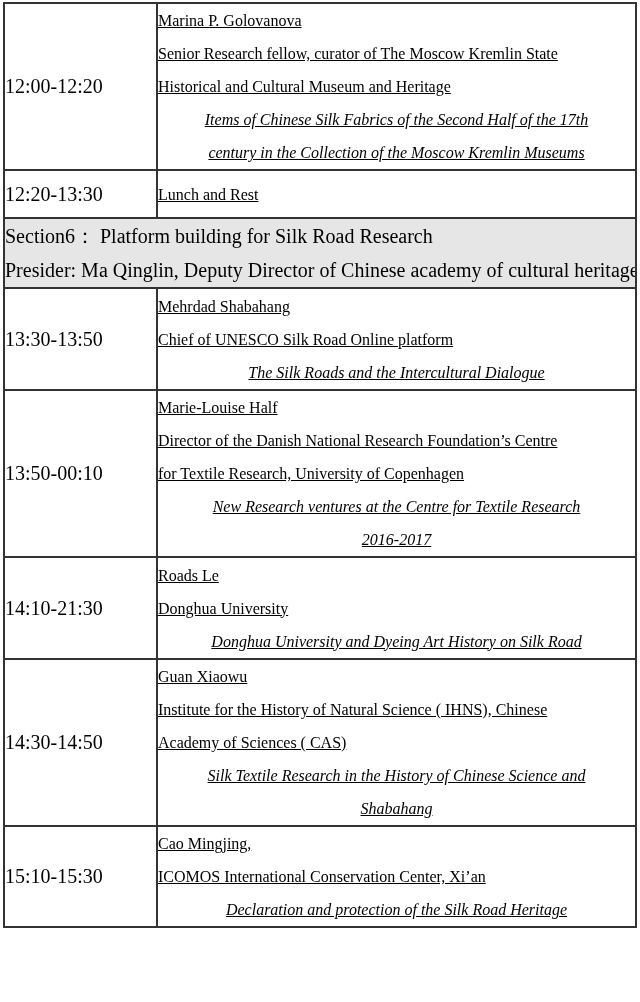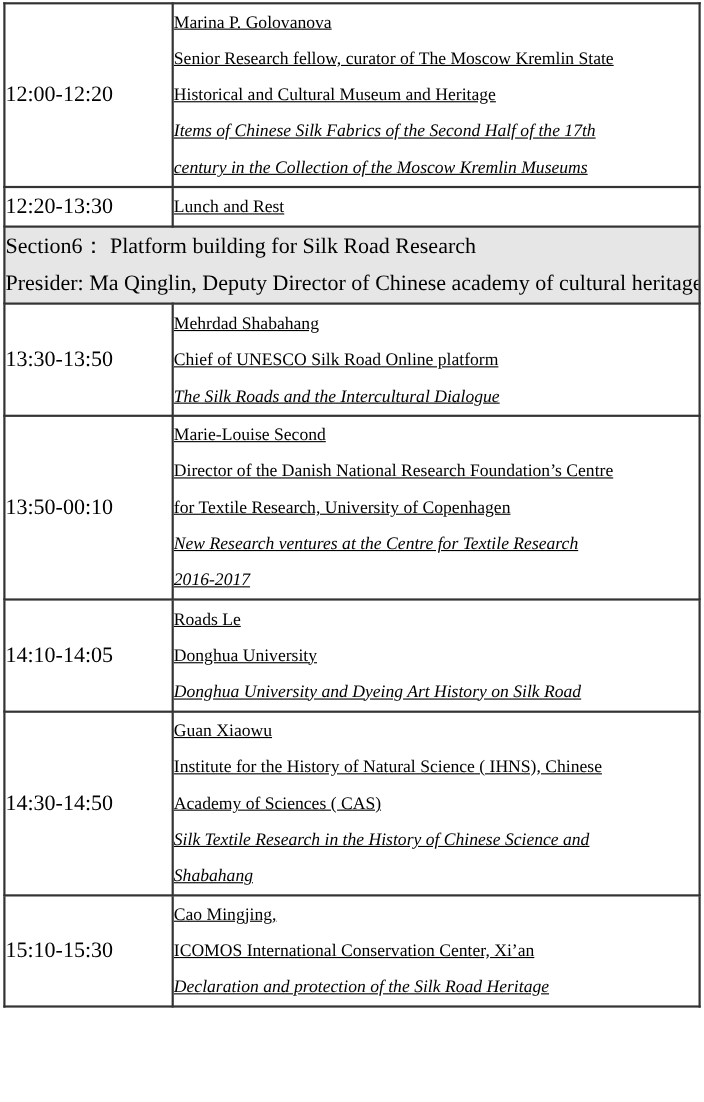--- a/index.html
+++ b/index.html
@@ -39,21 +39,21 @@
     padding-right: 4px;
   }
   .line {
     font-size: 16px;
     line-height: 33px;
     white-space: nowrap;
     overflow: hidden;
     text-decoration: underline;
   }
   .line.tight { line-height: 30px; }
-  .italic { font-style: italic; }
+  .italic { font-style: italic; text-align: center; }
   .section-cell {
     background: #e6e6e6;
     padding-left: 11px;
     padding-right: 4px;
   }
   .section-line {
     font-size: 20px;
     line-height: 34px;
     white-space: nowrap;
     overflow: hidden;
@@ -74,21 +74,21 @@
         <td class="time-cell">12:00-12:20</td>
         <td class="desc-cell">
           <div class="line">Marina P. Golovanova</div>
           <div class="line">Senior Research fellow, curator of The Moscow Kremlin State</div>
           <div class="line">Historical and Cultural Museum and Heritage</div>
           <div class="line italic">Items of Chinese Silk Fabrics of the Second Half of the 17th</div>
           <div class="line italic">century in the Collection of the Moscow Kremlin Museums</div>
         </td>
       </tr>
 
-      <tr style="height:36px;">
+      <tr style="height:48px;">
         <td class="time-cell">12:20-13:30</td>
         <td class="desc-cell">
           <div class="line">Lunch and Rest</div>
         </td>
       </tr>
 
       <tr style="height:70px;">
         <td class="section-cell" colspan="2">
           <div class="section-line">Section6： Platform building for Silk Road Research</div>
           <div class="section-line">Presider: Ma Qinglin, Deputy Director of Chinese academy of cultural heritage</div>
@@ -100,30 +100,30 @@
         <td class="desc-cell">
           <div class="line">Mehrdad Shabahang</div>
           <div class="line">Chief of UNESCO Silk Road Online platform</div>
           <div class="line italic">The Silk Roads and the Intercultural Dialogue</div>
         </td>
       </tr>
 
       <tr style="height:162px;">
         <td class="time-cell">13:50-00:10</td>
         <td class="desc-cell">
-          <div class="line">Marie-Louise Second</div>
+          <div class="line">Marie-Louise Half</div>
           <div class="line">Director of the Danish National Research Foundation’s Centre</div>
           <div class="line">for Textile Research, University of Copenhagen</div>
           <div class="line italic">New Research ventures at the Centre for Textile Research</div>
           <div class="line italic">2016-2017</div>
         </td>
       </tr>
 
       <tr style="height:102px;">
-        <td class="time-cell">14:10-14:05</td>
+        <td class="time-cell">14:10-21:30</td>
         <td class="desc-cell">
           <div class="line">Roads Le</div>
           <div class="line">Donghua University</div>
           <div class="line italic">Donghua University and Dyeing Art History on Silk Road</div>
         </td>
       </tr>
 
       <tr style="height:166px;">
         <td class="time-cell">14:30-14:50</td>
         <td class="desc-cell">

